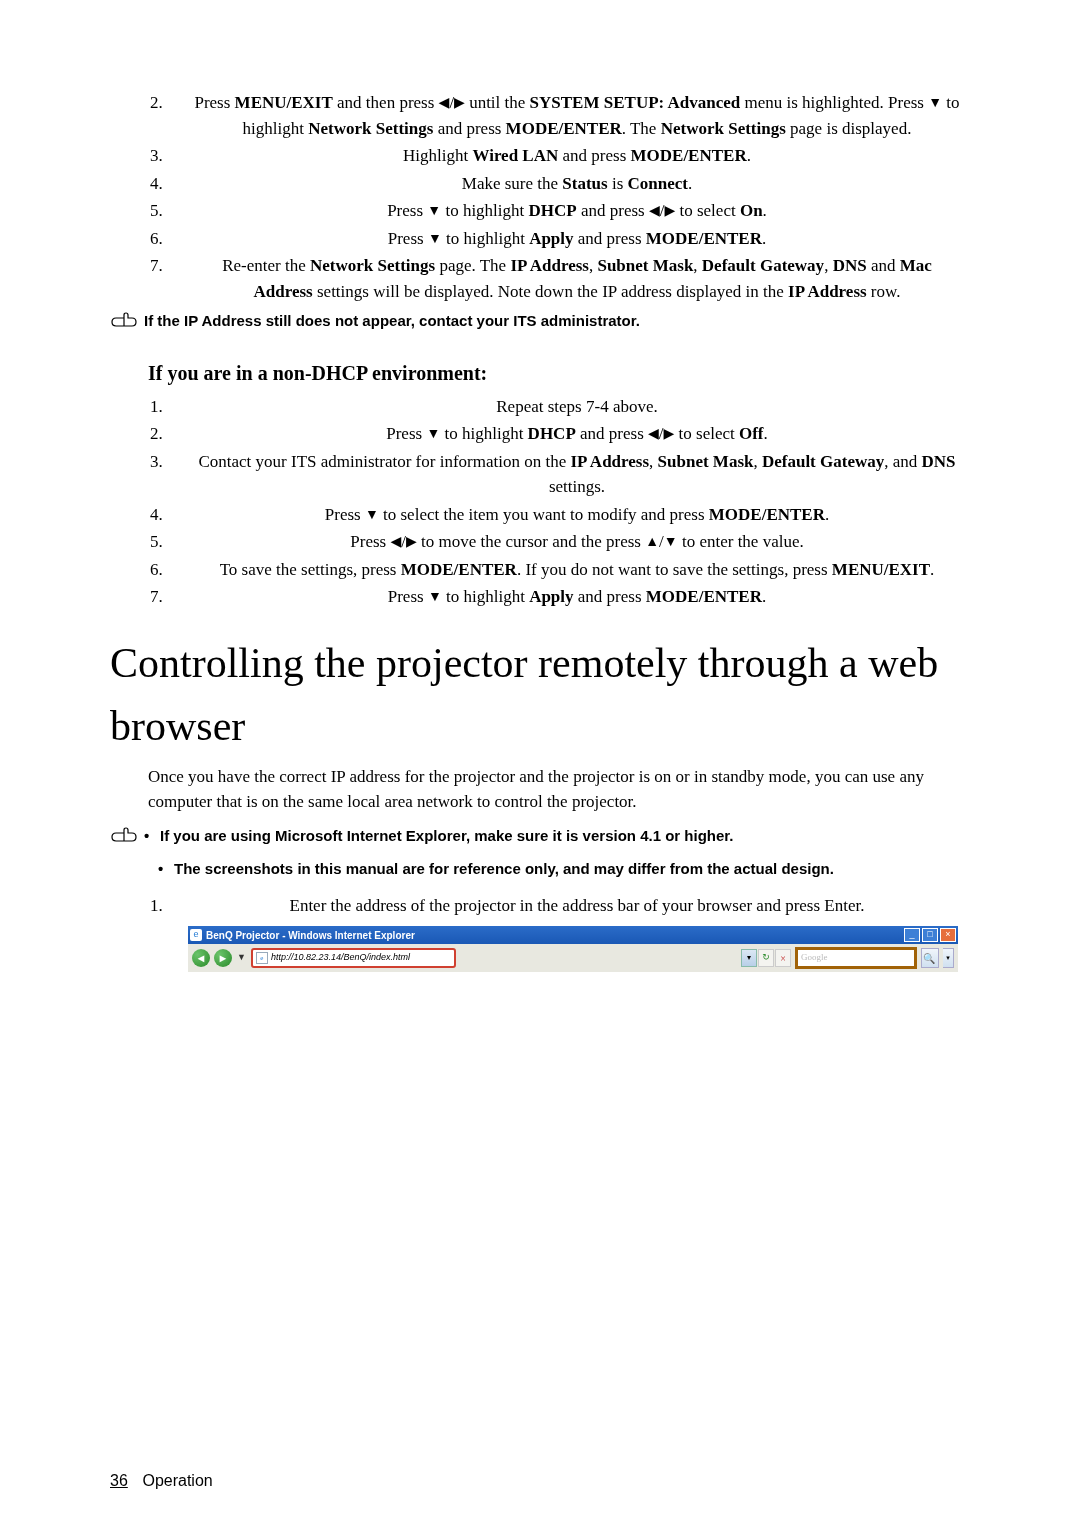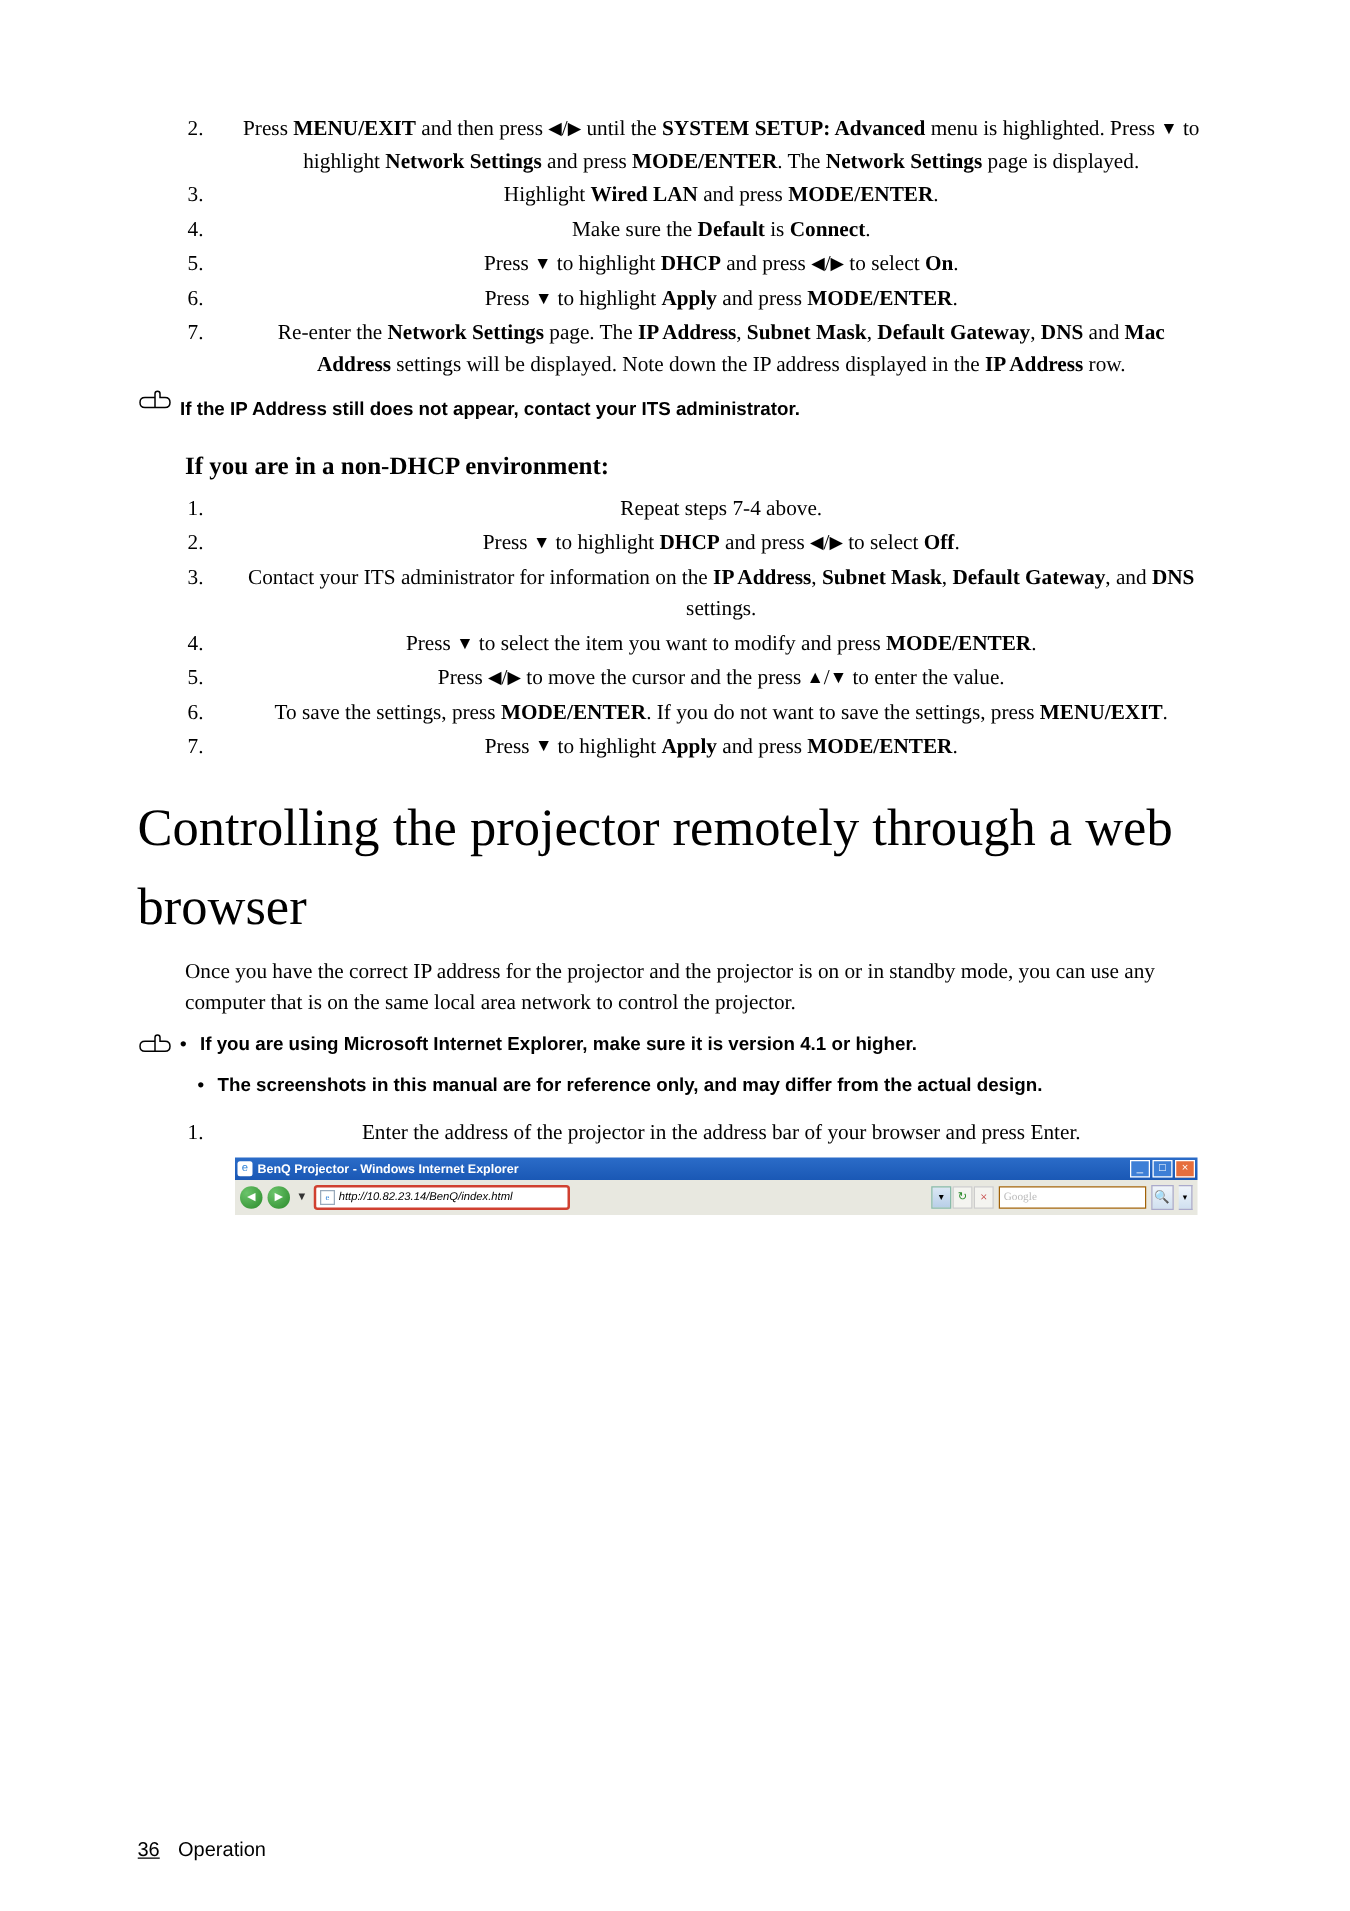--- a/index.html
+++ b/index.html
@@ -26,21 +26,21 @@
       flex: 1;
       text-align: center;
     }
     .arrow {
       font-family: Arial, sans-serif;
       font-size: 14px;
       vertical-align: 1px;
     }
     .note-line {
       display: flex;
-      align-items: flex-end;
+      align-items: flex-start;
       margin: 6px 0 4px 0;
     }
     .hand-icon {
       width: 30px;
       flex-shrink: 0;
       margin-right: 4px;
       margin-top: 2px;
     }
     .hand-icon svg { width: 28px; height: 20px; }
     .note-text {
@@ -179,21 +179,21 @@
     .combo .stop {
       width: 14px; height: 16px;
       border: 1px solid #ccc;
       background: #f4f4f0;
       color: #c03030;
       font-size: 10px;
       display: flex; align-items: center; justify-content: center;
     }
     .search-box {
       background: #fff;
-      border: 1px solid #a16207;
+      border: 3px solid #a16207;
       height: 16px;
       width: 110px;
       font-size: 9px;
       color: #bbb;
       padding: 0 3px;
       display: flex;
       align-items: center;
       font-family: Tahoma;
     }
     .mag {
@@ -230,21 +230,21 @@
     <div class="item">
       <span class="item-num">2.</span>
       <span class="item-text">Press <b>MENU/EXIT</b> and then press <span class="arrow">◀</span>/<span class="arrow">▶</span> until the <b>SYSTEM SETUP: Advanced</b> menu is highlighted. Press <span class="arrow">▼</span> to highlight <b>Network Settings</b> and press <b>MODE/ENTER</b>. The <b>Network Settings</b> page is displayed.</span>
     </div>
     <div class="item">
       <span class="item-num">3.</span>
       <span class="item-text">Highlight <b>Wired LAN</b> and press <b>MODE/ENTER</b>.</span>
     </div>
     <div class="item">
       <span class="item-num">4.</span>
-      <span class="item-text">Make sure the <b>Default</b> is <b>Connect</b>.</span>
+      <span class="item-text">Make sure the <b>Status</b> is <b>Connect</b>.</span>
     </div>
     <div class="item">
       <span class="item-num">5.</span>
       <span class="item-text">Press <span class="arrow">▼</span> to highlight <b>DHCP</b> and press <span class="arrow">◀</span>/<span class="arrow">▶</span> to select <b>On</b>.</span>
     </div>
     <div class="item">
       <span class="item-num">6.</span>
       <span class="item-text">Press <span class="arrow">▼</span> to highlight <b>Apply</b> and press <b>MODE/ENTER</b>.</span>
     </div>
     <div class="item">

